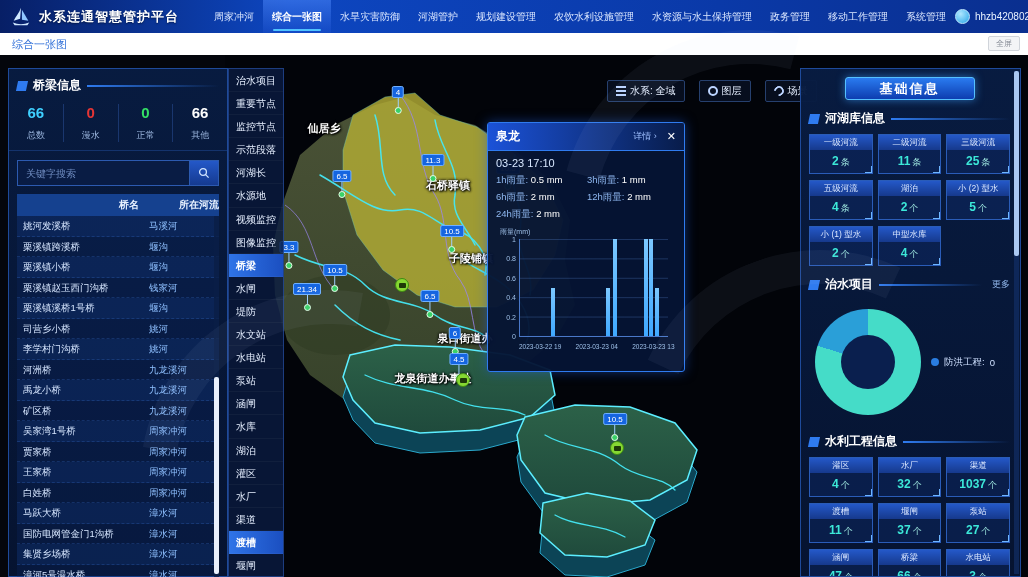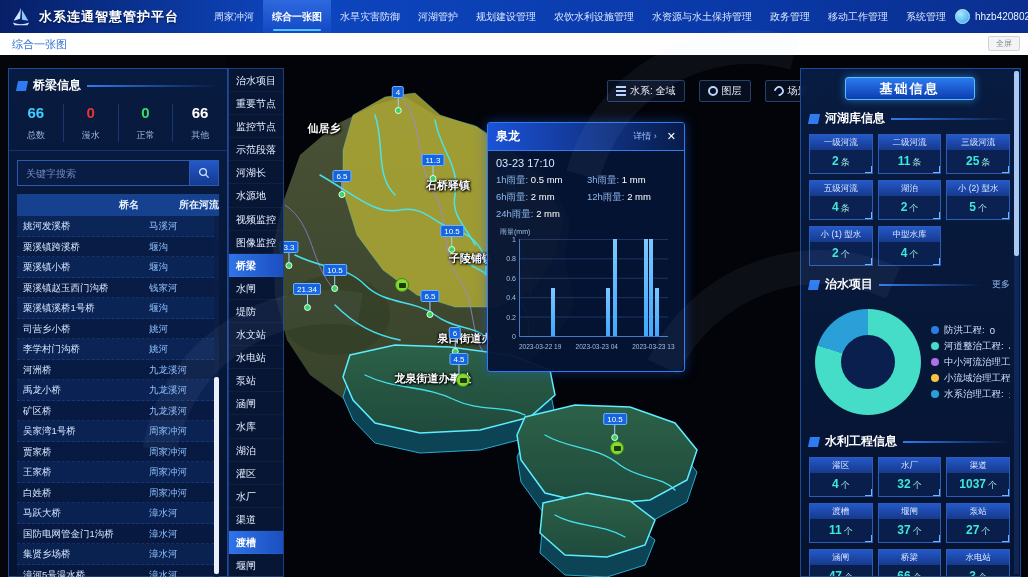--- a/index.html
+++ b/index.html
@@ -119,21 +119,21 @@
  background-image:linear-gradient(rgba(16,48,120,.0),rgba(16,48,120,.0)),
  linear-gradient(#6fb6ff,#6fb6ff),linear-gradient(#6fb6ff,#6fb6ff),linear-gradient(#6fb6ff,#6fb6ff),linear-gradient(#6fb6ff,#6fb6ff);
  background-repeat:no-repeat;background-size:0 0,7px 1px,1px 7px,7px 1px,1px 7px;
  background-position:0 0,left top,left top,right bottom,right bottom}
 .card-label{background:linear-gradient(180deg,#2458c8,#16398c);font-size:8.5px;color:#dce8ff;height:15px;line-height:15px;white-space:nowrap;overflow:hidden}
 .card-value{margin-top:4px;font-size:12px;font-weight:bold;color:#3ce8d8}
 .card-value .unit{font-size:9px;font-weight:normal;color:#9fe8e0;margin-left:2px}
 .donut-wrap{display:flex;align-items:center;gap:10px;margin-top:6px;height:122px}
 .donut{width:106px;height:106px;border-radius:50%;position:relative;flex:0 0 auto;margin-left:6px}
 .donut::after{content:"";position:absolute;left:26px;top:26px;width:54px;height:54px;border-radius:50%;background:#0a1f4e}
-.legend{display:flex;flex-direction:column;gap:3px;overflow:hidden}
+.legend{display:flex;flex-direction:row;gap:20px;overflow:hidden}
 .lrow{display:flex;align-items:center;gap:5px;font-size:9.5px;white-space:nowrap}
 .ldot{width:8px;height:8px;border-radius:50%;flex:0 0 auto}
 .llabel{color:#cfe0ff}
 .lval{color:#cfe0ff}
 .rscroll{position:absolute;right:1px;top:2px;width:5px;height:503px;background:rgba(20,50,110,.6)}
 .rthumb{position:absolute;left:0;top:0;width:5px;height:185px;background:#aac8f2;border-radius:2px;cursor:pointer}
 
 
 .wm{position:absolute;width:380px;height:380px;border-radius:50%;border:34px solid transparent;
  border-top-color:rgba(205,225,255,.055);transform:rotate(-30deg);pointer-events:none;z-index:60}

